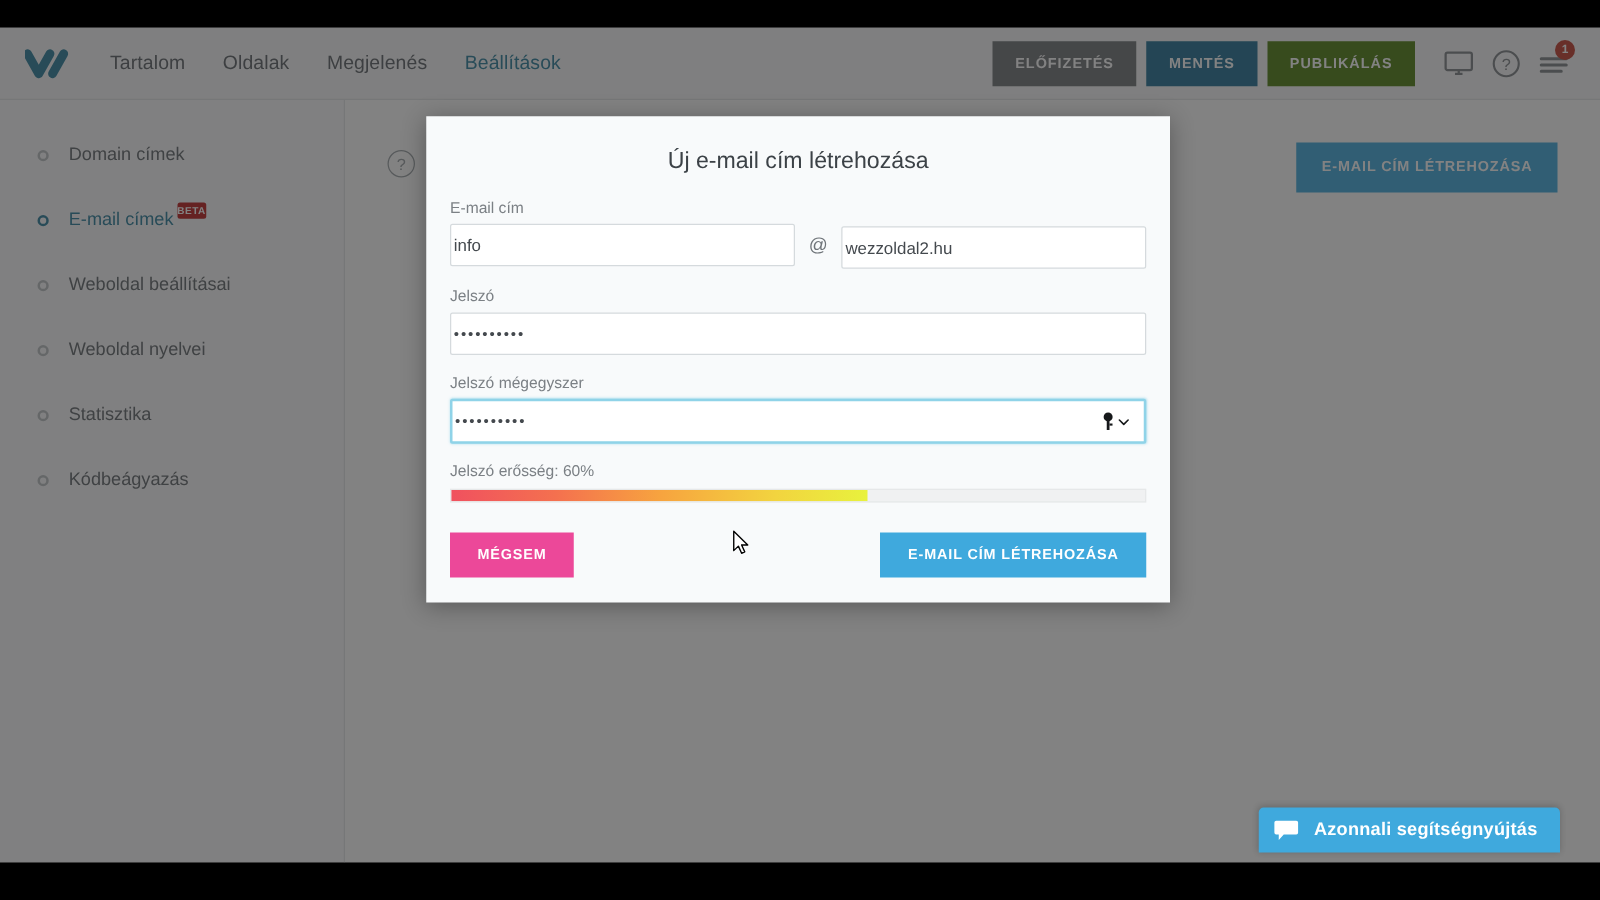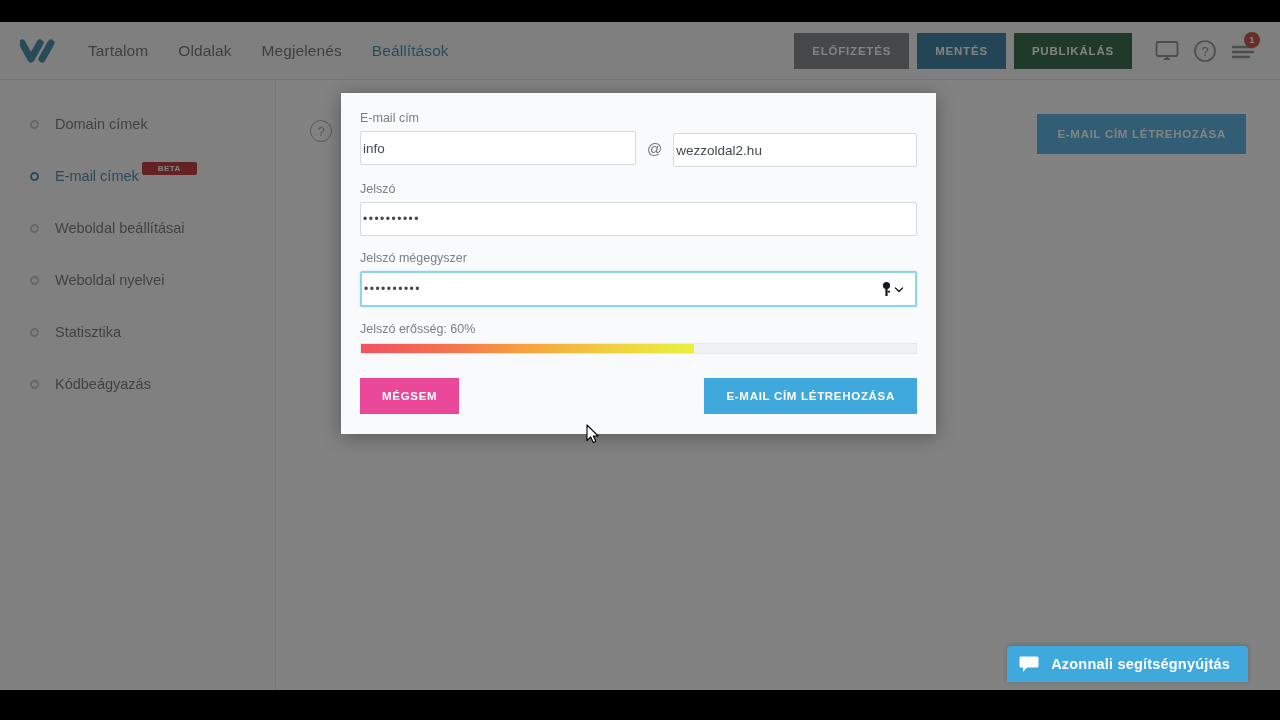--- a/index.html
+++ b/index.html
@@ -52,21 +52,21 @@
     margin-left: auto; display:flex; align-items:center; gap: 0px; padding-right: 18px;
   }
   .btn-top {
     height: 36px; padding: 0 18px; border: none; cursor: pointer;
     color: #fff; font-size: 11.5px; font-weight: bold; letter-spacing: .8px;
     display:flex; align-items:center; justify-content:center;
     font-family: "Liberation Sans", sans-serif;
   }
   .btn-sub { background:#6f7376; margin-right:8px; }
   .btn-save { background:#1f6f93; margin-right:8px; }
-  .btn-pub { background:#14532d; margin-right:16px; }
+  .btn-pub { background:#4d7c0f; margin-right:16px; }
   .icon-btn {
     width: 38px; height: 38px; display:flex; align-items:center; justify-content:center;
     cursor:pointer; position:relative; color:#7d8185;
   }
   .badge {
     position:absolute; right: 2px; top: 0px;
     width: 16px; height: 16px; border-radius: 50%;
     background: #c0392b; color:#fff; font-size: 9.5px; font-weight:bold;
     display:flex; align-items:center; justify-content:center;
   }
@@ -82,21 +82,21 @@
     font-size: 14.5px; color:#61666b; cursor:pointer; position:relative;
   }
   .side-item.active { color:#2a7d9b; }
   .radio {
     width:9px; height:9px; border-radius:50%; border:2px solid #b9bec2;
     margin-right: 16px; flex: 0 0 auto;
   }
   .side-item.active .radio { border-color:#2a7d9b; }
   .beta {
     background:#b91c1c; color:#fff; font-size:8px; font-weight:bold;
-    padding: 2px 16px; border-radius:2px; letter-spacing:.4px;
+    padding: 2px 0; border-radius:2px; letter-spacing:.4px;
     position: relative; top:-8px; left:3px;
   }
 
   
   .content {
     position:absolute; left:276px; top:58px; width:1004px; height:610px;
     background:#ffffff; padding: 34px 34px 0 34px;
   }
   .content-head { display:flex; align-items:flex-start; }
   .help-circle {
@@ -270,20 +270,21 @@
         </div>
       </div>
       <button class="btn-content-create">E-MAIL CÍM LÉTREHOZÁSA</button>
     </div>
   </div>
 
   <div id="dim-overlay"></div>
 
   <div class="modal">
 
+    <div class="modal-title">Új e-mail cím létrehozása</div>
 
     <div>
       <div class="field-label">E-mail cím</div>
       <div class="row-email">
         <input class="input local" type="text" value="info" style="">
         <span class="at-sign">@</span>
         <input class="input domain" type="text" value="wezzoldal2.hu" style="">
       </div>
     </div>
 

